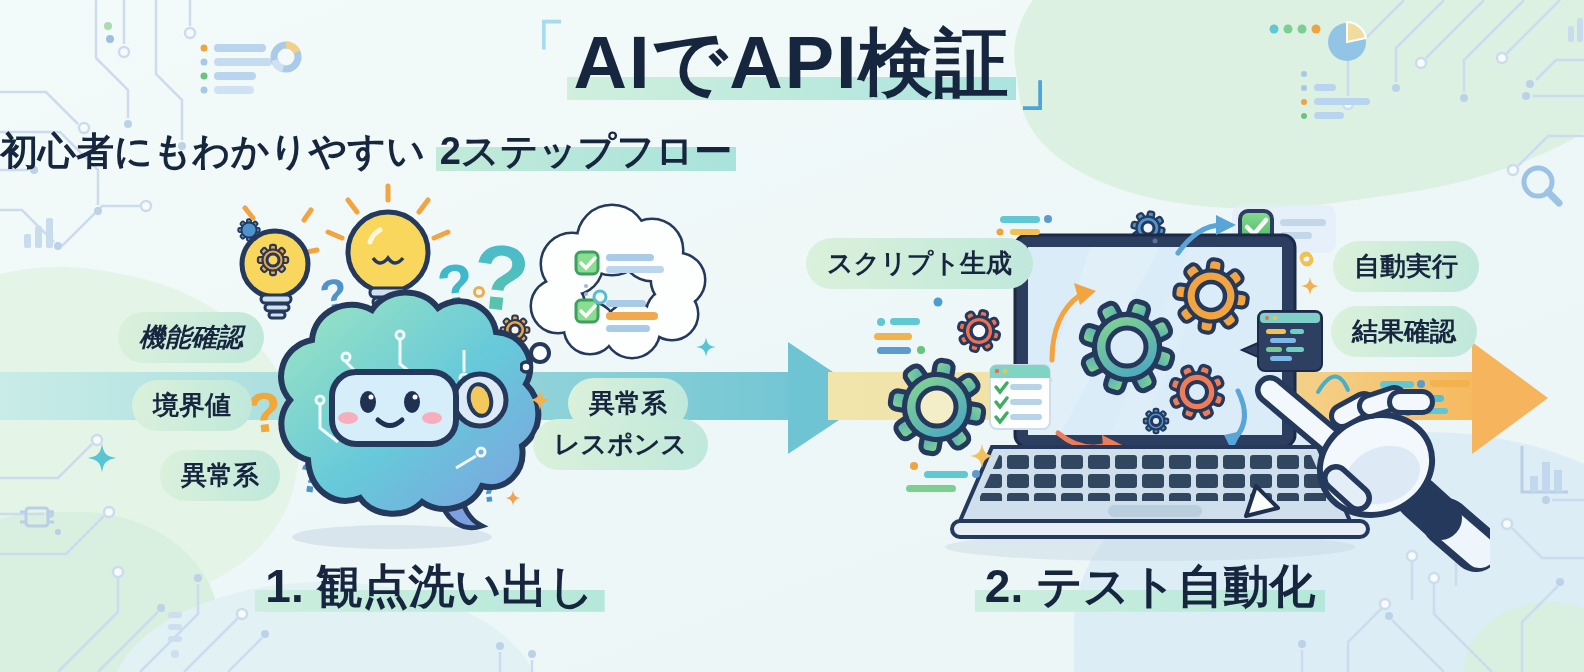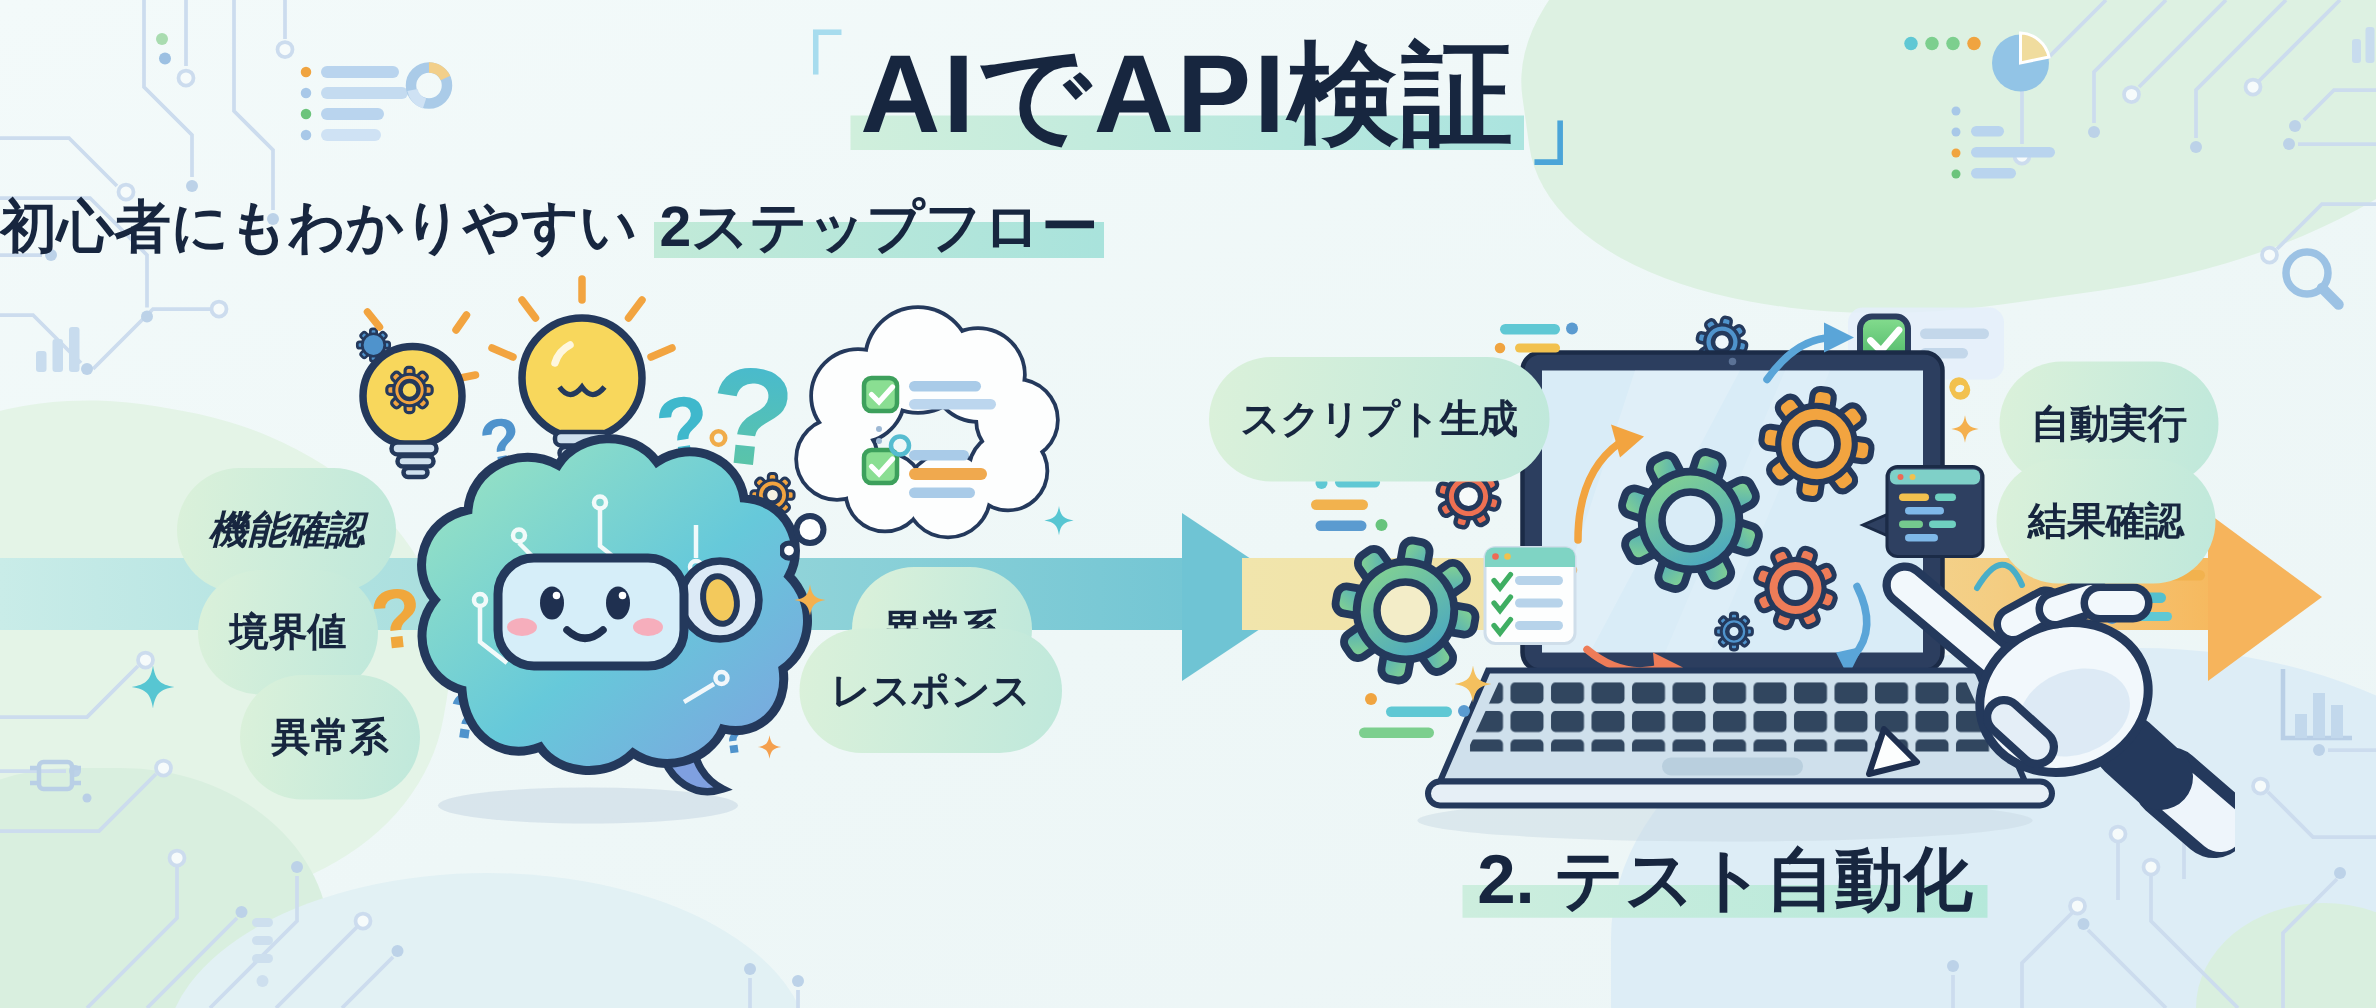--- a/index.html
+++ b/index.html
@@ -3,21 +3,21 @@
 <meta charset="utf-8">
 <style>
   html,body{margin:0;padding:0;background:#dfe9ec;}
   .stage{position:relative;width:1584px;height:672px;margin:0 auto;overflow:hidden;
          background:linear-gradient(160deg,#f3fafa 0%,#eef7f7 55%,#ecf5f6 100%);
          font-family:"Liberation Sans","DejaVu Sans",sans-serif;color:#17263f;}
   .abs{position:absolute;}
   .blob{position:absolute;z-index:0;}
   svg.layer{position:absolute;left:0;top:0;z-index:1;}
   .tag{position:absolute;z-index:6;white-space:nowrap;font-weight:800;font-size:26px;color:#17263f;
-       padding:24px 21px;border-radius:999px;background:linear-gradient(100deg,#dbf1da 0%,#bfe8db 100%);}
+       padding:8px 21px;border-radius:999px;background:linear-gradient(100deg,#dbf1da 0%,#bfe8db 100%);}
   .bubble{position:absolute;z-index:7;white-space:nowrap;font-weight:900;font-size:27px;color:#1b2b47;
        padding:7px 24px;border-radius:999px;border:4px solid #1e2f4f;
        background:linear-gradient(180deg,#ffffff 15%,#c3ebe7 100%);}
   .title-row{position:absolute;left:0;top:14px;width:100%;text-align:center;z-index:6;white-space:nowrap;}
   .ttl{font-size:74px;font-weight:900;letter-spacing:2px;color:#17263f;
        background:linear-gradient(90deg,#d0efdc,#abe4df);background-size:99% 28%;
        background-position:50% 94%;background-repeat:no-repeat;padding:0 8px;}
   .br1,.br2{font-size:56px;font-weight:900;position:relative;}
   .br1{color:#a7dcee;top:-22px;}
   .br2{color:#4ba5d8;top:16px;}
@@ -524,17 +524,20 @@
   <div class="tag" style="left:132px;top:380px;">境界値</div>
   <div class="tag" style="left:160px;top:450px;">異常系</div>
   <div class="tag" style="left:568px;top:378px;">異常系</div>
   <div class="tag" style="left:533px;top:419px;">レスポンス</div>
 
   <div class="tag" style="left:806px;top:238px;">スクリプト生成</div>
   <div class="tag" style="left:1333px;top:241px;">自動実行</div>
   <div class="tag" style="left:1331px;top:306px;">結果確認</div>
 
 
+  <div class="step" style="left:130px;">
+    <span class="step-hl">1. 観点洗い出し</span>
+  </div>
   <div class="step" style="left:850px;">
     <span class="step-hl">2. テスト自動化</span>
   </div>
 
 </div>
 
 </body></html>

